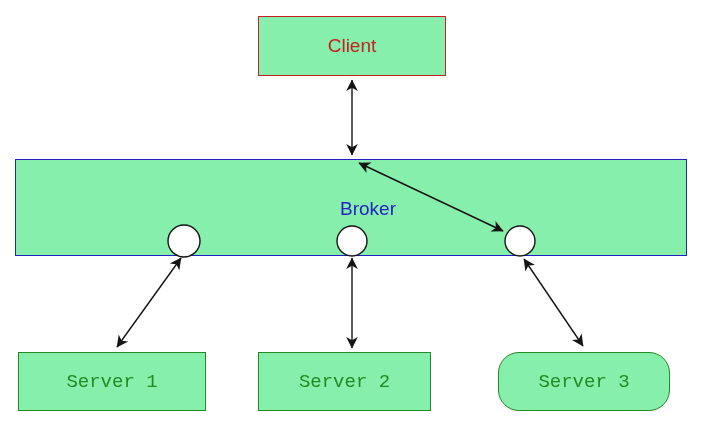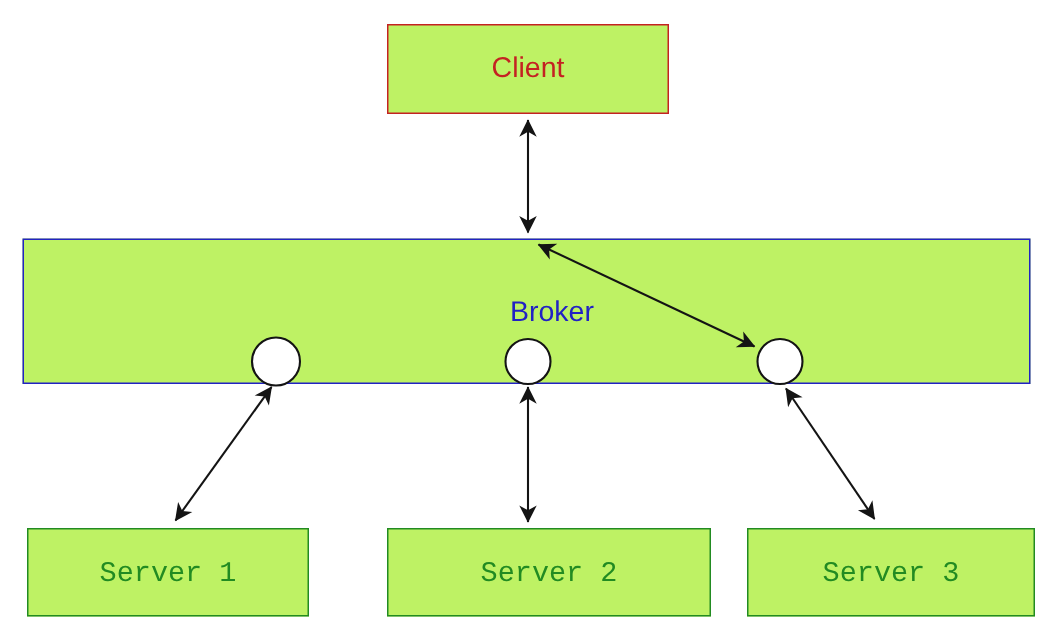--- a/index.html
+++ b/index.html
@@ -11,21 +11,21 @@
   #stage {
     position: relative;
     width: 704px;
     height: 428px;
     background: var(--color-background, #ffffff);
     overflow: hidden;
   }
   .node {
     position: absolute;
     box-sizing: border-box;
-    background: #bef264;
+    background: #86efac;
     display: flex;
     align-items: center;
     justify-content: center;
     font-size: 19px;
     z-index: 1;
   }
   .node-client {
     left: 258px; top: 16px; width: 188px; height: 60px;
     border: 1.5px solid var(--color-client, #cc2222);
     color: var(--color-client, #cc2222);
@@ -43,22 +43,22 @@
     text-align: center;
     font-size: 19px;
     color: var(--color-broker, #2222cc);
   }
   .node-server {
     border: 1.5px solid var(--color-server, #228B22);
     color: var(--color-server, #228B22);
     font-family: Liberation Mono, monospace;
   }
   .node-server1 { left: 18px;  top: 352px; width: 188px; height: 59px; }
-  .node-server2 { left: 258px; top: 352px; width: 216px; height: 59px; }
-  .node-server3 { left: 498px; top: 352px; width: 192px; height: 59px; }
+  .node-server2 { left: 258px; top: 352px; width: 173px; height: 59px; }
+  .node-server3 { left: 498px; top: 352px; width: 172px; height: 59px; border-radius: 21px; }
   #connector-layer {
     position: absolute;
     left: 0; top: 0;
     width: 704px; height: 428px;
     z-index: 2;
     pointer-events: none;
   }
   #connector-layer line {
     stroke: var(--color-edge, #111111);
     stroke-width: 1.4;

